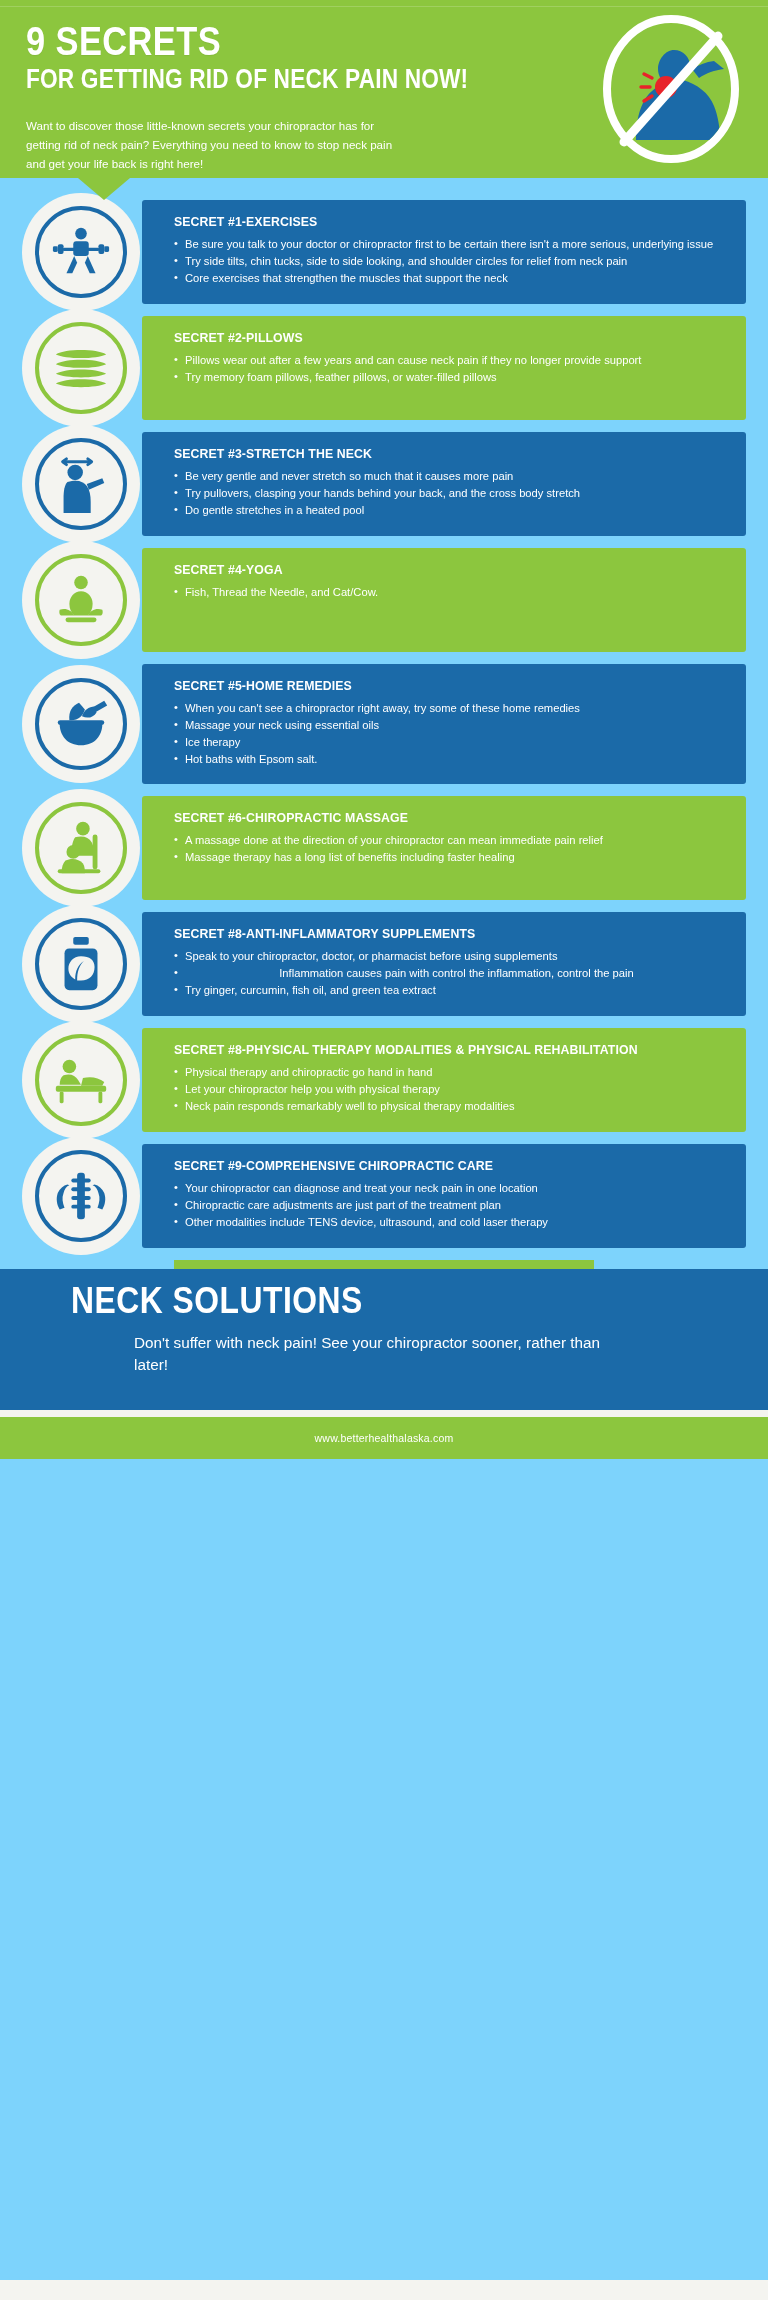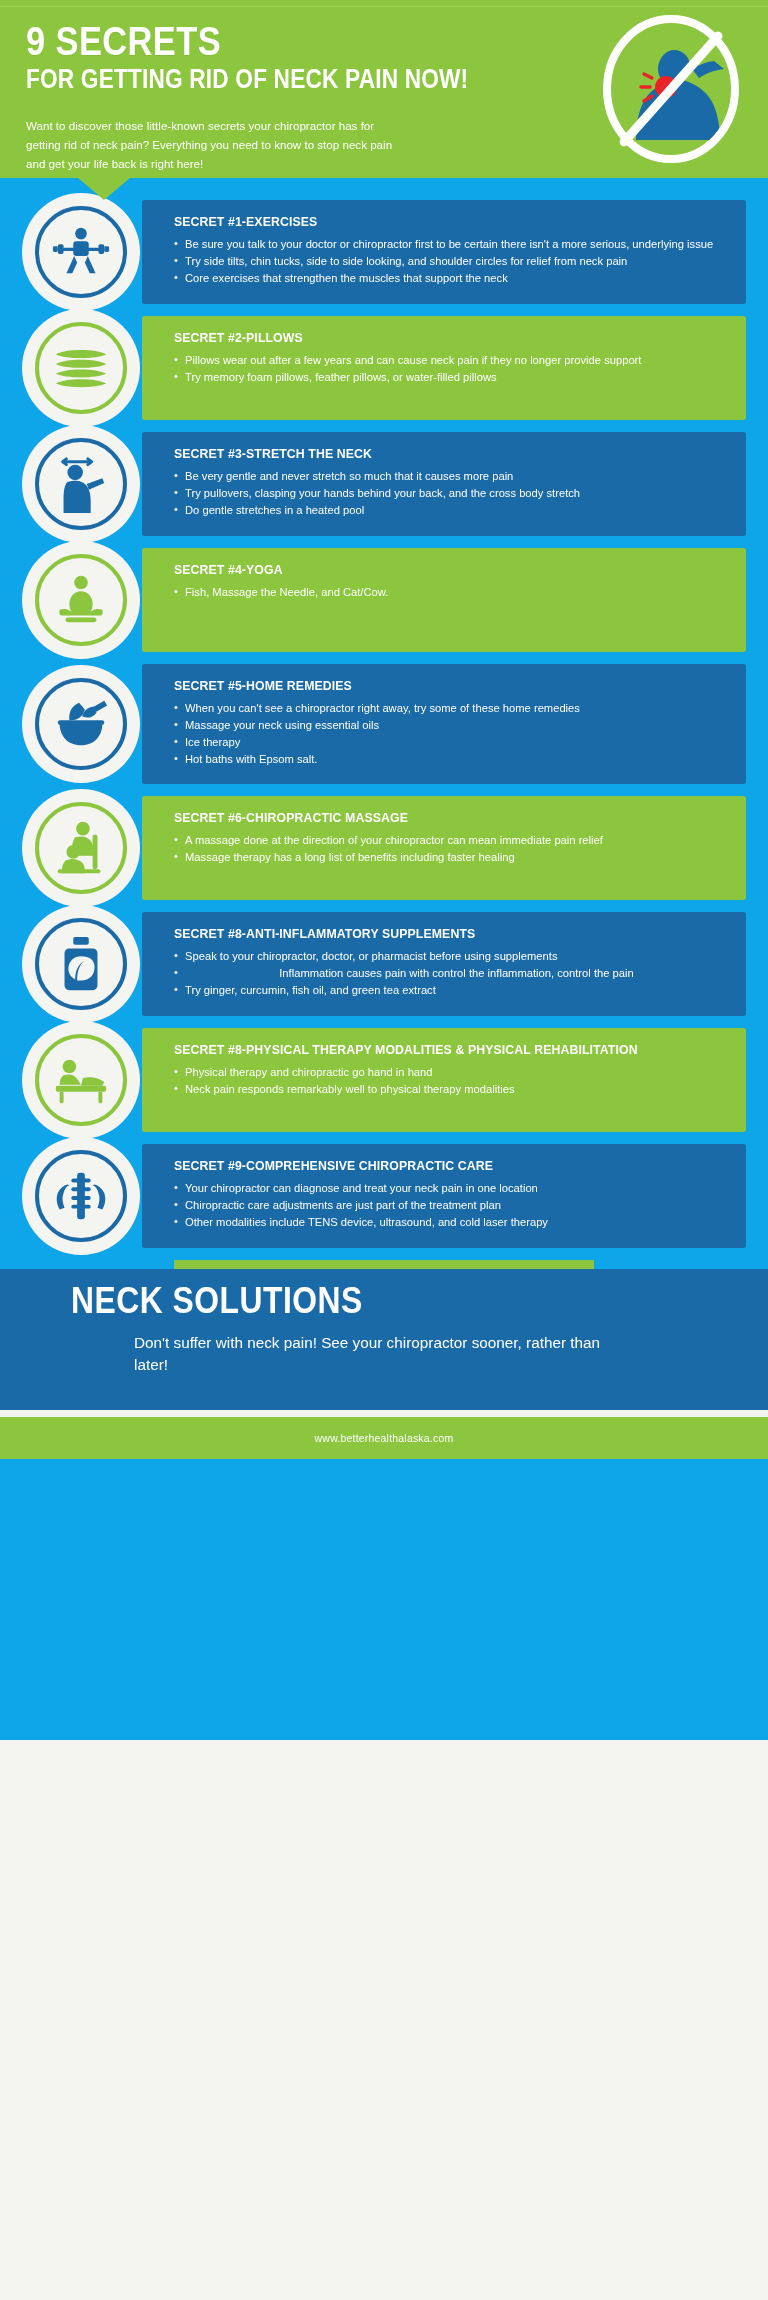--- a/index.html
+++ b/index.html
@@ -7,22 +7,22 @@
   html, body {
     width: 768px;
     height: 2300px;
     background: #f4f4f0;
     font-family: "Liberation Sans", sans-serif;
   }
 
   .page {
     position: relative;
     width: 768px;
-    height: 1740px;
-    background: #0ea5e9;
+    height: 2280px;
+    background: #7dd3fc;
     overflow: hidden;
   }
 
   
   .header {
     position: relative;
     width: 768px;
     height: 178px;
     background: #8cc63e;
     padding: 22px 26px 0 26px;
@@ -327,21 +327,21 @@
               <path d="M10 42c6-2 12 0 15 6H12c-2 0-3-3-2-6z"></path>
               <path d="M54 42c-6-2-12 0-15 6h13c2 0 3-3 2-6z"></path>
               <rect x="16" y="50" width="32" height="5" rx="2.5"></rect>
             </g>
           </svg>
         </div>
       </div>
       <div class="card-body">
         <div class="card-title">SECRET #4-YOGA</div>
         <ul>
-          <li>Fish, Massage the Needle, and Cat/Cow.</li>
+          <li>Fish, Thread the Needle, and Cat/Cow.</li>
         </ul>
       </div>
     </div>
 
     <div class="card blue">
       <div class="circle">
         <div class="circle-inner">
           <svg viewBox="0 0 64 64">
             <g fill="#1b6aa8">
               <path d="M30 10c-7 3-11 9-10 18 8 1 14-4 16-11z"></path>
@@ -424,20 +424,21 @@
               <rect x="10" y="44" width="4" height="12" rx="1.5"></rect>
               <rect x="50" y="44" width="4" height="12" rx="1.5"></rect>
             </g>
           </svg>
         </div>
       </div>
       <div class="card-body">
         <div class="card-title">SECRET #8-PHYSICAL THERAPY MODALITIES &amp; PHYSICAL REHABILITATION</div>
         <ul>
           <li>Physical therapy and chiropractic go hand in hand</li>
+          <li>Let your chiropractor help you with physical therapy</li>
           <li>Neck pain responds remarkably well to physical therapy modalities</li>
         </ul>
       </div>
     </div>
 
     <div class="card blue">
       <div class="circle">
         <div class="circle-inner">
           <svg viewBox="0 0 64 64">
             <g fill="#1b6aa8">

